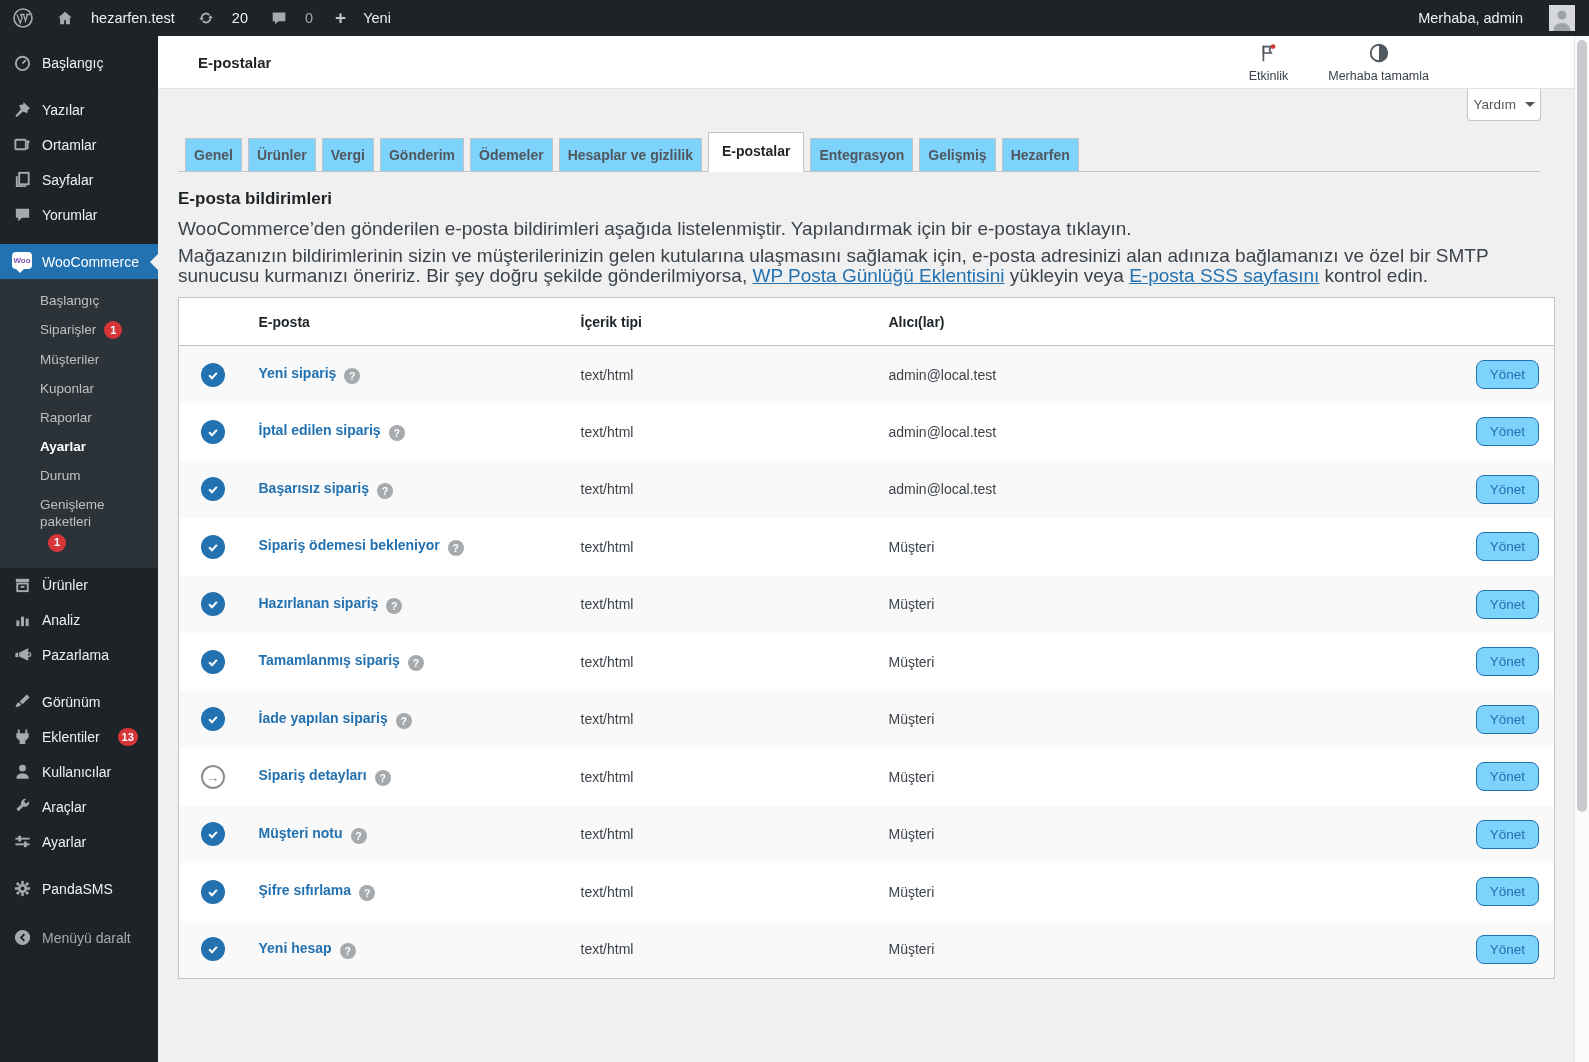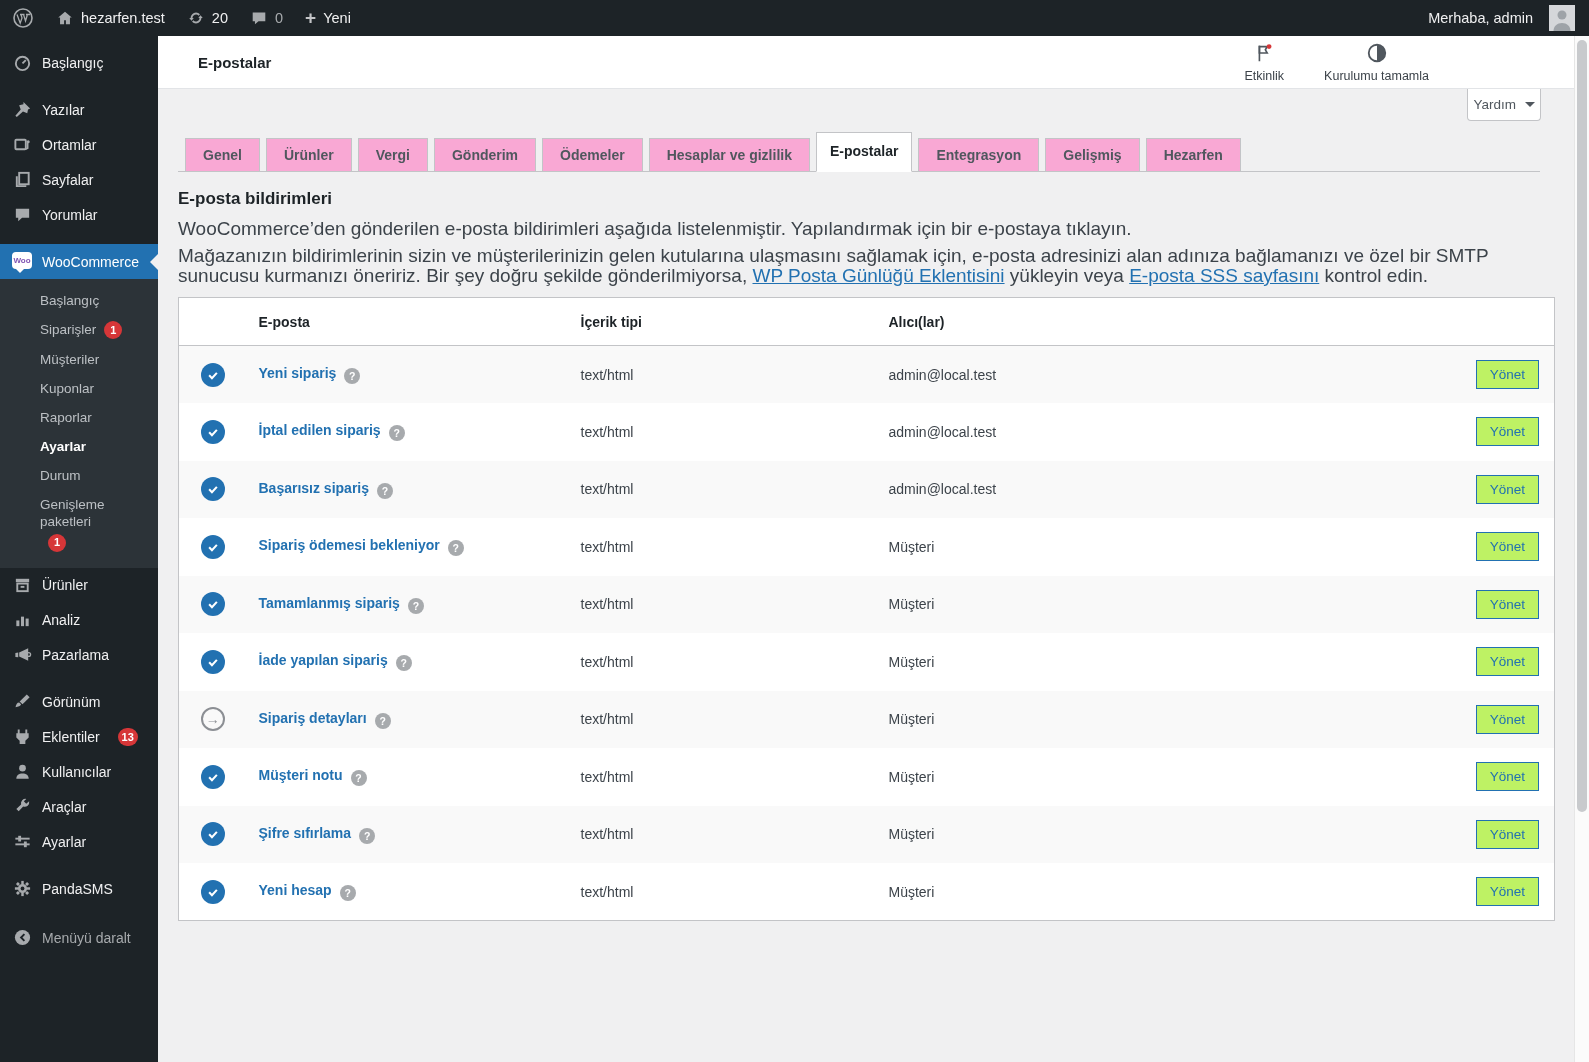--- a/index.html
+++ b/index.html
@@ -11,21 +11,21 @@
     color: #3c434a;
   }
   
   .adminbar {
     position: absolute; top: 0; left: 0; width: 1589px; height: 36px;
     background: #1d2327; color: #f0f0f1;
     display: flex; align-items: center; justify-content: space-between;
     font-size: 14.5px; z-index: 30; padding: 0 14px 0 12px;
   }
   .ab-left, .ab-right { display: flex; align-items: center; gap: 22px; }
-  .ab-item { display: flex; align-items: center; gap: 7px; cursor: pointer; }
+  .ab-item { display: flex; align-items: center; gap: 17px; cursor: pointer; }
   .ab-item svg { display: block; }
   .ab-muted { color: #a7aaad; }
   .ab-plus { font-size: 19px; font-weight: bold; color: #c3c4c7; line-height: 1; margin-top: -2px;}
   .avatar { width: 26px; height: 26px; background: #d5d7da; display: inline-block; margin-left: 9px; }
   
   .sidebar {
     position: absolute; top: 36px; left: 0; width: 158px; bottom: 0;
     background: #1d2327; color: #f0f0f1; font-size: 14px; z-index: 20;
     padding-top: 9px;
   }
@@ -83,22 +83,22 @@
     display: flex; align-items: center; gap: 9px; z-index: 5;
   }
   .caret-down { width:0; height:0; border:5px solid transparent; border-top-color:#50575e; margin-top:5px; }
   
   .content { padding: 0 49px 0 20px; }
   .tabs {
     display: flex; align-items: flex-end; gap: 6px;
     border-bottom: 1px solid #c3c4c7; margin-top: 43px; padding-left: 7px;
   }
   .tab {
-    background: #f9a8d4; border: 1px solid #c3c4c7; border-bottom: none;
-    padding: 8px 17px; font-size: 14px; font-weight: 600; color: #50575e;
+    background: #7dd3fc; border: 1px solid #c3c4c7; border-bottom: none;
+    padding: 8px 8px; font-size: 14px; font-weight: 600; color: #50575e;
     cursor: pointer; white-space: nowrap;
   }
   .tab.active {
     background: #fff; color: #1d2327; padding: 10px 13px 12px;
     margin-bottom: -1px; border-bottom: 1px solid #fff;
   }
   
   .section-heading { font-size: 17px; font-weight: bold; color: #1d2327; margin: 17px 0 10px; }
   .intro p { font-size: 19px; line-height: 20px; color: #3c434a; margin-bottom: 7px; }
   .intro a { color: #2271b1; text-decoration: underline; cursor: pointer; }
@@ -129,21 +129,21 @@
   .email-link { font-weight: bold; color: #2271b1; text-decoration: none; font-size: 14px; cursor: pointer; }
   .help-icon {
     display: inline-flex; align-items: center; justify-content: center;
     width: 16px; height: 16px; border-radius: 50%; background: #a7aaad;
     color: #fff; font-size: 10.5px; font-weight: bold; margin-left: 8px;
     vertical-align: -2px; cursor: pointer;
   }
   .help-icon::after { content: "?"; }
   .manage-btn {
     font-family: "Liberation Sans", sans-serif;
-    background: #bef264; border: 1px solid #2271b1; border-radius: 0;
+    background: #7dd3fc; border: 1px solid #2271b1; border-radius: 8px;
     color: #2271b1; font-size: 13.5px; padding: 6px 13px; cursor: pointer;
   }
   
   .scrollbar {
     position: absolute; top: 36px; right: 0; width: 15px; bottom: 0;
     background: #fbfbfb; border-left: 1px solid #e6e6e6; z-index: 25;
   }
   .scroll-thumb {
     position: absolute; top: 4px; left: 2px; width: 10px; height: 772px;
     background: #c8cacd; border-radius: 5px;
@@ -384,21 +384,21 @@
               <path d="M7 5h8.5l-2 3.5 2 3.5H7z" fill="none" stroke="#50575e" stroke-width="1.8"></path>
               <circle cx="17.5" cy="5" r="2.6" fill="#d63638"></circle>
             </svg></span>
         <span>Etkinlik</span>
       </div>
       <div class="header-action">
         <span><svg width="22" height="22" viewBox="0 0 24 24">
               <circle cx="12" cy="12" r="9" fill="none" stroke="#50575e" stroke-width="2"></circle>
               <path d="M12 3a9 9 0 0 1 0 18z" fill="#50575e"></path>
             </svg></span>
-        <span>Kurulumu tamamla</span>
+        <span>Merhaba tamamla</span>
       </div>
     </div>
   </div>
 
   <div class="help-tab">
     <span>Yardım</span>
     <span class="caret-down"></span>
   </div>
 
   <div class="content">
@@ -475,20 +475,31 @@
           <td class="c-type">text/html</td>
           <td>Müşteri</td>
           <td class="c-action"><button class="manage-btn">Yönet</button></td>
         </tr>
         <tr>
           <td class="c-status"><span class="status-icon enabled">
                 <svg class="glyph-check" width="14" height="14" viewBox="0 0 20 20">
                   <path d="M4.5 10.5l4 4L15.5 7" stroke="#fff" stroke-width="3" fill="none"></path>
                 </svg>
               </span></td>
+          <td class="c-name"><a class="email-link">Hazırlanan sipariş</a><span class="help-icon"></span></td>
+          <td class="c-type">text/html</td>
+          <td>Müşteri</td>
+          <td class="c-action"><button class="manage-btn">Yönet</button></td>
+        </tr>
+        <tr>
+          <td class="c-status"><span class="status-icon enabled">
+                <svg class="glyph-check" width="14" height="14" viewBox="0 0 20 20">
+                  <path d="M4.5 10.5l4 4L15.5 7" stroke="#fff" stroke-width="3" fill="none"></path>
+                </svg>
+              </span></td>
           <td class="c-name"><a class="email-link">Tamamlanmış sipariş</a><span class="help-icon"></span></td>
           <td class="c-type">text/html</td>
           <td>Müşteri</td>
           <td class="c-action"><button class="manage-btn">Yönet</button></td>
         </tr>
         <tr>
           <td class="c-status"><span class="status-icon enabled">
                 <svg class="glyph-check" width="14" height="14" viewBox="0 0 20 20">
                   <path d="M4.5 10.5l4 4L15.5 7" stroke="#fff" stroke-width="3" fill="none"></path>
                 </svg>

